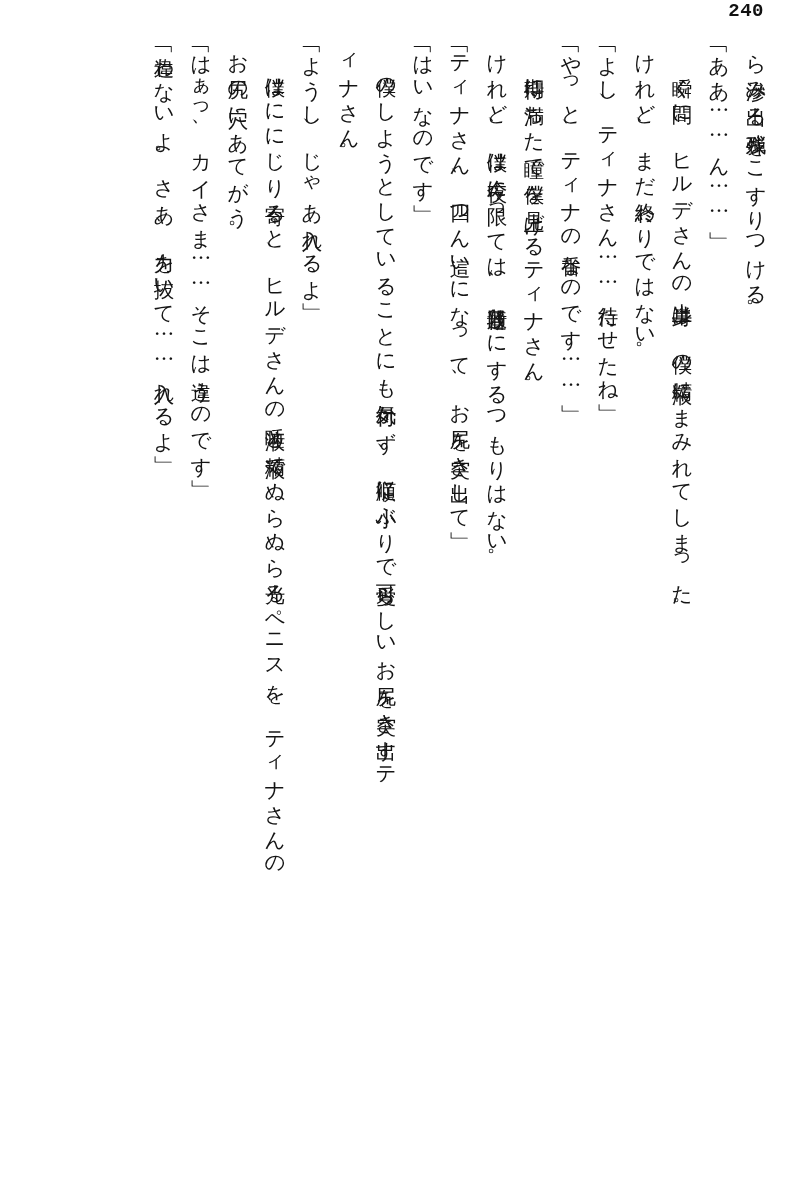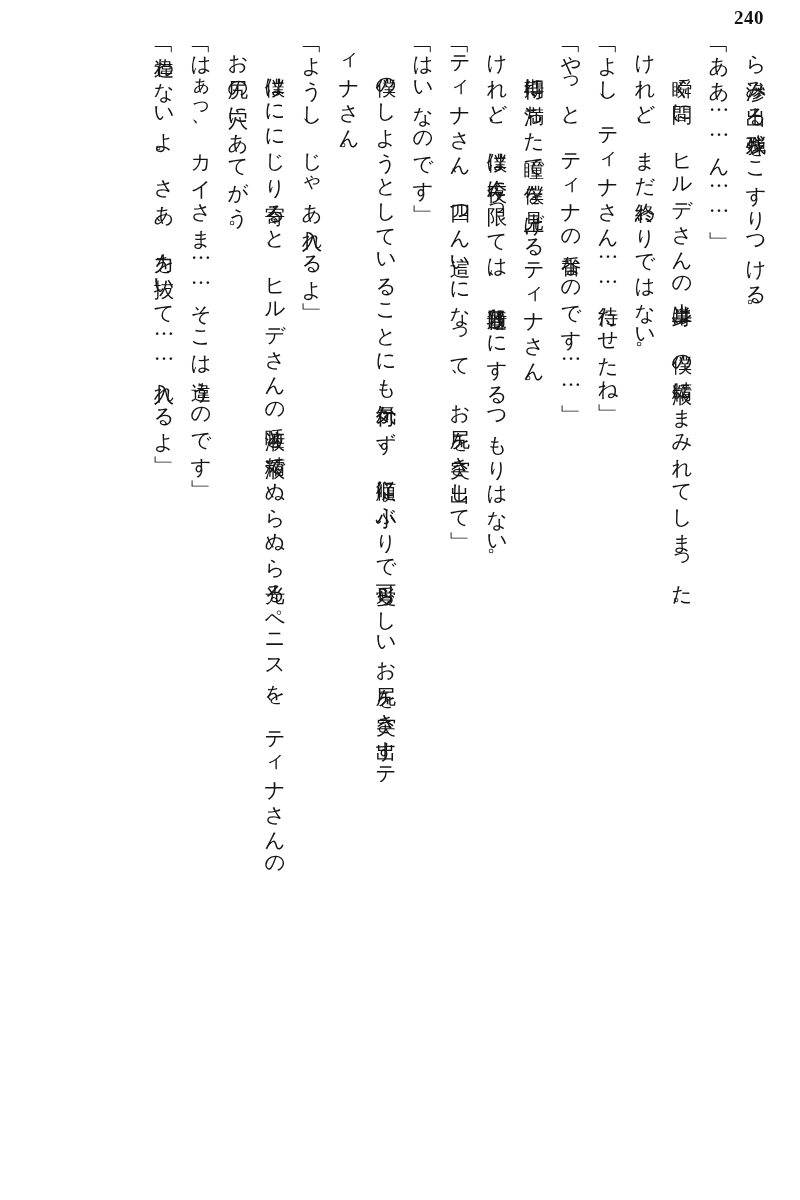--- a/index.html
+++ b/index.html
@@ -16,26 +16,26 @@
   }
   .page {
     position: relative;
     width: 800px;
     height: 1200px;
     box-sizing: border-box;
     background: #ffffff;
   }
   .page-number {
     position: absolute;
-    top: 7px;
+    top: 0;
     right: 36px;
     font-size: 19px;
     font-weight: bold;
     letter-spacing: 0.5px;
-    font-family: Liberation Serif, serif;
+    font-family: Liberation Mono, monospace;
     color: #111111;
   }
   .body-text {
     position: absolute;
     top: 40px;
     right: 34px;
     bottom: 28px;
     left: 34px;
     display: flex;
     flex-direction: row-reverse;

